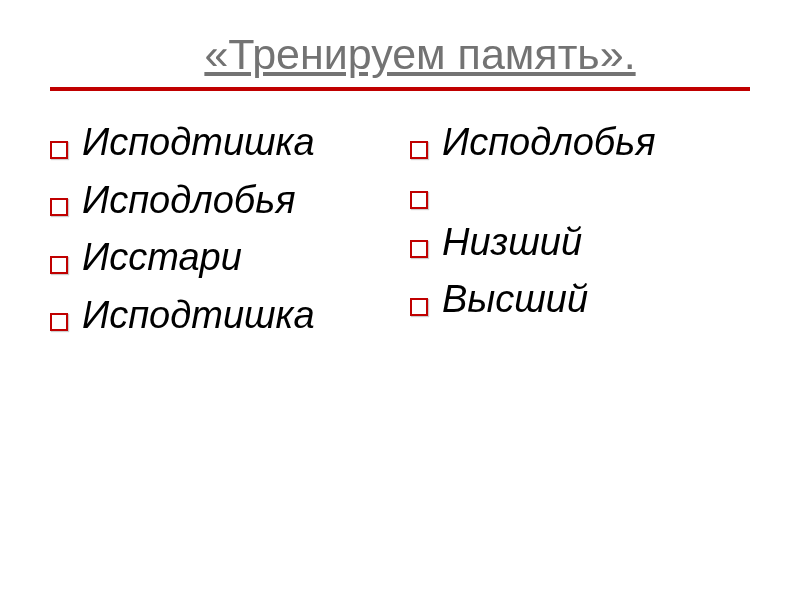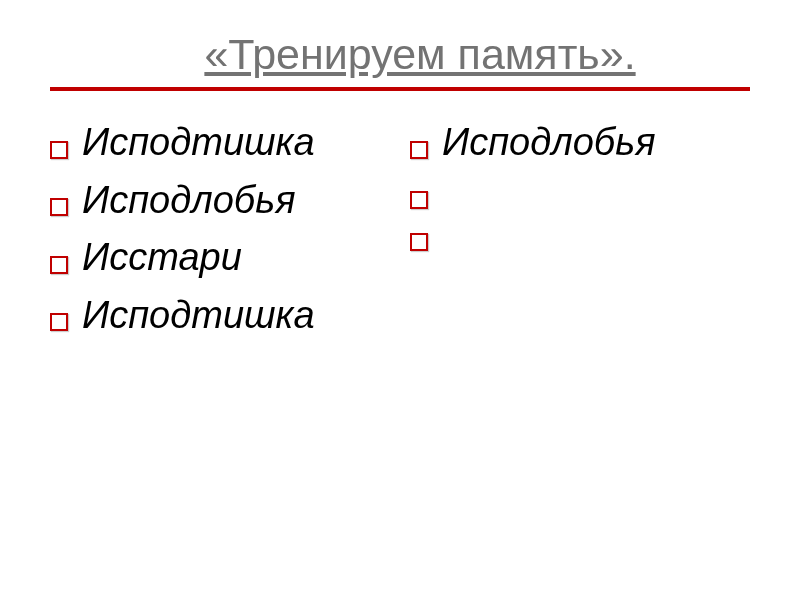--- a/index.html
+++ b/index.html
@@ -96,16 +96,21 @@
     <div class="col">
       <div class="item">
         <div class="bullet"></div>
         <div class="word">Исподлобья</div>
       </div>
       <div class="item">
         <div class="bullet"></div>
       </div>
       <div class="item">
         <div class="bullet"></div>
+        <div class="word">Низший</div>
+      </div>
+      <div class="item">
+        <div class="bullet"></div>
+        <div class="word">Высший</div>
       </div>
     </div>
   </div>
 </div>
 
 </body></html>

